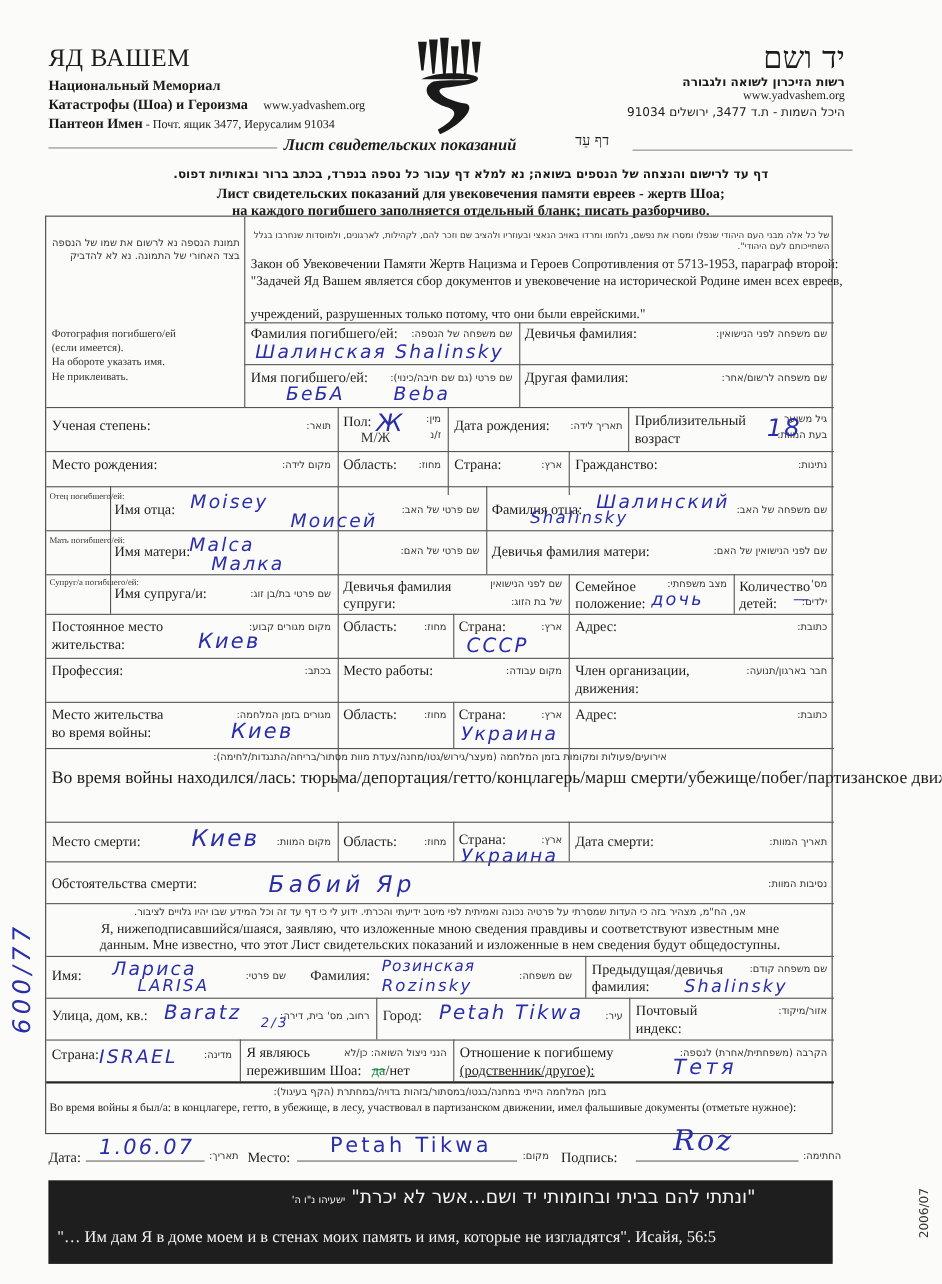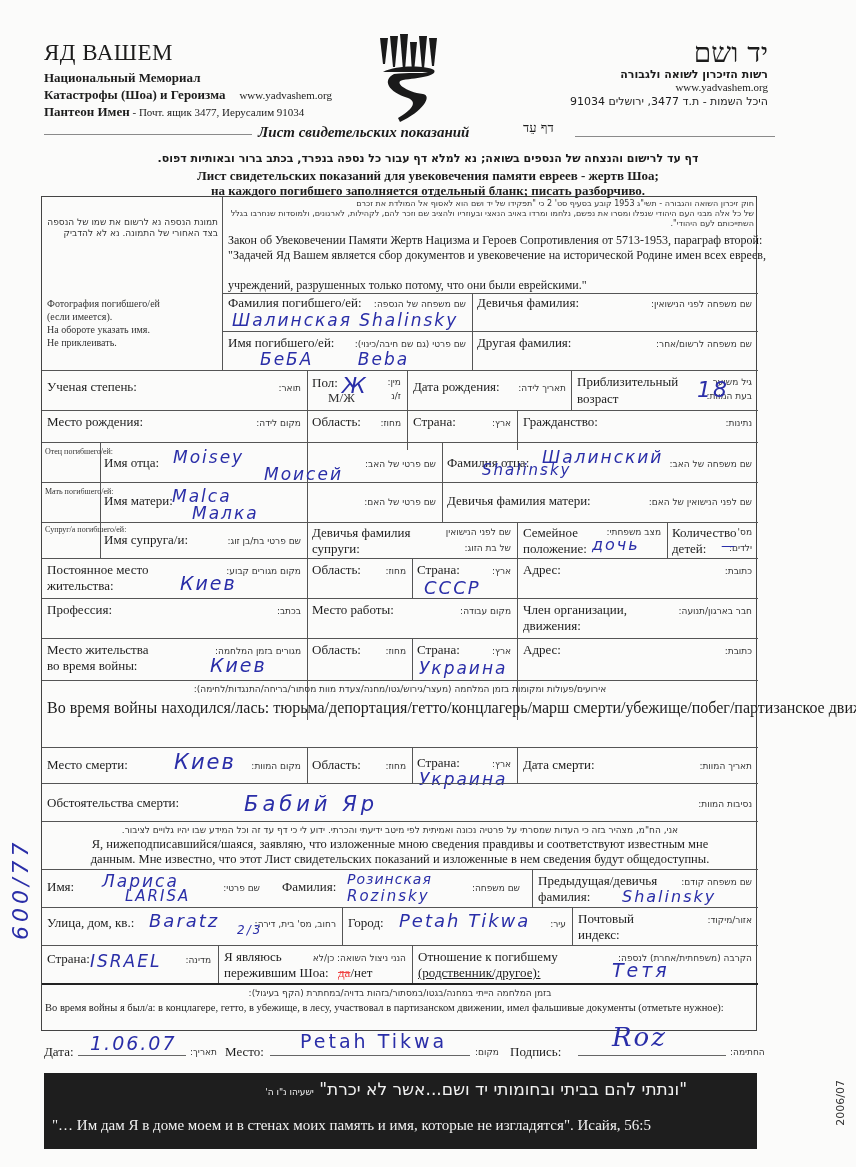--- a/index.html
+++ b/index.html
@@ -72,21 +72,20 @@
 <div class="abs rule" style="left:575px; top:136px; width:200px;"></div>
 
 <div class="abs instr he" style="top:152px; font-size:11px;">דף עד לרישום והנצחה של הנספים בשואה; נא למלא דף עבור כל נספה בנפרד, בכתב ברור ובאותיות דפוס.</div>
 <div class="abs instr" style="top:168px;">Лист свидетельских показаний для увековечения памяти евреев - жертв Шоа;</div>
 <div class="abs instr" style="top:183px;">на каждого погибшего заполняется отдельный бланк; писать разборчиво.</div>
 
 <div class="abs form">
 
   <div class="ln-v" style="left:180px; top:0; height:173px;"></div>
   <div class="tiny he" style="left:4px; top:20px; width:172px; text-align:right; font-size:9px; line-height:11px;">תמונת הנספה נא לרשום את שמו של הנספה בצד האחורי של התמונה. נא לא להדביק</div>
-  <div class="tiny he" style="left:186px; top:2px; width:526px; font-size:8px;">חוק זיכרון השואה והגבורה - תשי"ג 1953 קובע בסעיף סט' 2 כי "תפקידו של יד ושם הוא לאסוף אל המולדת את זכרם</div>
   <div class="tiny he" style="left:186px; top:12px; width:526px; font-size:8px; white-space:nowrap; overflow:hidden;">של כל אלה מבני העם היהודי שנפלו ומסרו את נפשם, נלחמו ומרדו באויב הנאצי ובעוזריו ולהציב שם וזכר להם, לקהילות, לארגונים, ולמוסדות שנחרבו בגלל</div>
   <div class="tiny he" style="left:186px; top:22px; width:526px; font-size:8px;">השתייכותם לעם היהודי".</div>
   <div class="abs" style="left:186px; top:36px; font-size:12px; white-space:nowrap;">Закон об Увековечении Памяти Жертв Нацизма и Героев Сопротивления от 5713-1953, параграф второй:</div>
   <div class="abs" style="left:186px; top:51px; font-size:12px; white-space:nowrap;">"Задачей Яд Вашем является сбор документов и увековечение на исторической Родине имен всех евреев,</div>
   <div class="abs" style="left:186px; top:81px; font-size:12px; white-space:nowrap;">учреждений, разрушенных только потому, что они были еврейскими."</div>
 
   <div class="ln-h" style="left:180px; top:96px; width:536px;"></div>
   <div class="ln-v" style="left:430px; top:96px; height:77px;"></div>
   <div class="ln-h" style="left:180px; top:134px; width:536px;"></div>
   <div class="tiny" style="left:5px; top:100px; font-size:10px; line-height:13px;">
@@ -281,21 +280,21 @@
   <div class="ln-h" style="left:0; top:748px; width:716px;"></div>
   <div class="ln-v" style="left:176px; top:748px; height:38px;"></div>
   <div class="ln-v" style="left:370px; top:748px; height:38px;"></div>
   <div class="cell-lbl" style="left:5px; top:754px;">Страна:</div>
   <div class="cell-he" style="right:545px; top:758px;">מדינה:</div>
   <div class="abs hw" style="left:48px; top:754px; font-size:17px;">ISRAEL</div>
   <div class="cell-lbl" style="left:182px; top:752px;">Я являюсь</div>
   <div class="cell-lbl" style="left:182px; top:768px;">пережившим Шоа:</div>
   <div class="cell-he" style="right:350px; top:756px;">הנני ניצול השואה: כן/לא</div>
   <div class="abs" style="left:296px; top:768px; font-size:13px;">
-    <span style="text-decoration:line-through; color:#ef4444;">да</span>/<span>нет</span>
+    <span style="text-decoration:line-through; color:#15803d;">да</span>/<span>нет</span>
   </div>
   <div class="cell-lbl" style="left:376px; top:752px;">Отношение к погибшему</div>
   <div class="cell-lbl" style="left:376px; top:768px; text-decoration:underline;">(родственник/другое):</div>
   <div class="cell-he" style="right:4px; top:756px;">הקרבה (משפחתית/אחרת) לנספה:</div>
   <div class="abs hw" style="left:570px; top:762px; font-size:19px; letter-spacing:3px;">Тетя</div>
 
   <div class="ln-h" style="left:0; top:786px; width:716px; height:2px; background:#222;"></div>
   <div class="cell-he" style="left:0; width:716px; text-align:center; top:791px;">בזמן המלחמה הייתי במחנה/בגטו/במסתור/בזהות בדויה/במחתרת (הקף בעיגול):</div>
   <div class="abs" style="left:3px; top:805px; font-size:10.5px; white-space:nowrap;">Во время войны я был/а: в концлагере, гетто, в убежище, в лесу, участвовал в партизанском движении, имел фальшивые документы (отметьте нужное):</div>
 </div>

